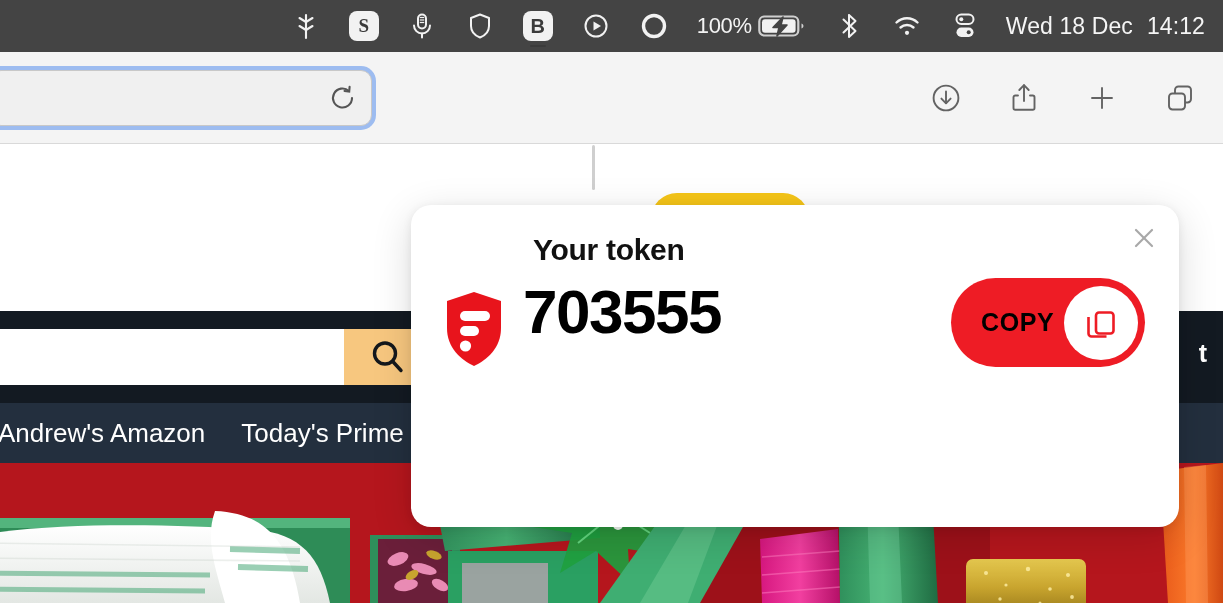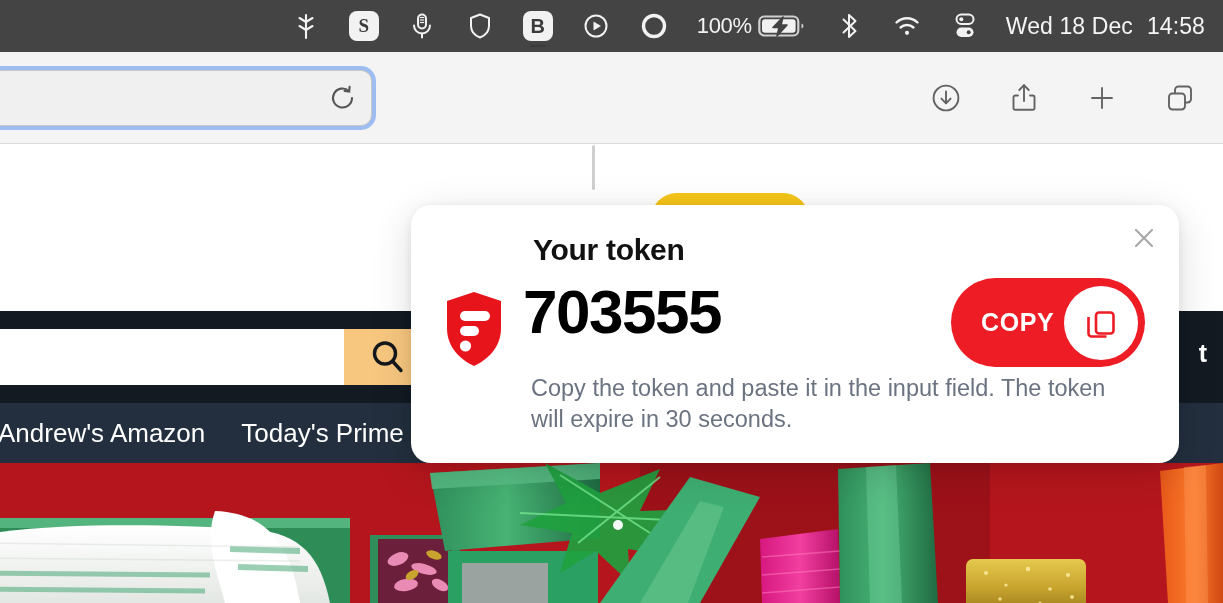--- a/index.html
+++ b/index.html
@@ -118,21 +118,21 @@
     border-left: 8px solid transparent; border-right: 8px solid transparent;
     border-top: 9px solid #c7cdd4; margin-top: 4px;
   }
   .hero {
     position: absolute; top: 318px; left: 0; width: 1223px; height: 140px;
     overflow: hidden;
   }
 
   
   .modal {
-    position: absolute; left: 411px; top: 205px; width: 768px; height: 258px;
+    position: absolute; left: 411px; top: 205px; width: 768px; height: 322px;
     background: #ffffff; border-radius: 20px;
     box-shadow: 0 10px 40px rgba(0,0,0,0.14), 0 2px 10px rgba(0,0,0,0.08);
   }
   .modal-close {
     position: absolute; right: 20px; top: 18px; width: 30px; height: 30px; cursor: pointer;
   }
   .modal-title {
     position: absolute; left: 122px; top: 28px;
     font-size: 30px; font-weight: bold; color: #111111; letter-spacing: -0.3px;
   }
@@ -143,21 +143,21 @@
     letter-spacing: -1.5px; line-height: 1;
   }
   .copy-btn {
     position: absolute; right: 34px; top: 73px;
     width: 194px; height: 89px; background: #ee1c25;
     border-radius: 46px; border: none;
     display: flex; align-items: center; cursor: pointer;
     padding: 0 7px 0 30px;
   }
   .copy-label {
-    color: #ffffff; font-size: 25px; font-weight: bold; letter-spacing: 0.6px;
+    color: #000000; font-size: 25px; font-weight: bold; letter-spacing: 0.6px;
     flex: 1; text-align: left;
   }
   .copy-circle {
     width: 74px; height: 74px; border-radius: 50%; background: #ffffff;
     display: flex; align-items: center; justify-content: center; flex: none;
   }
   .modal-desc {
     position: absolute; left: 120px; top: 168px; width: 600px;
     font-size: 23.5px; color: #6b7280; line-height: 1.32;
   }
@@ -255,21 +255,21 @@
     <div class="mb-item">
       <svg class="mb-icon" viewBox="0 0 30 30" fill="none">
         <rect x="6.5" y="3.5" width="17" height="9.5" rx="4.75" stroke="#f2f2f2" stroke-width="2"></rect>
         <circle cx="11.3" cy="8.25" r="2" fill="#f2f2f2"></circle>
         <rect x="6.5" y="16.5" width="17" height="9.5" rx="4.75" fill="#f2f2f2"></rect>
         <circle cx="18.7" cy="21.25" r="2" fill="#444444"></circle>
       </svg>
     </div>
 
     <div class="clock">
-      <span>Wed 18 Dec</span><span class="t">14:58</span>
+      <span>Wed 18 Dec</span><span class="t">14:12</span>
     </div>
   </div>
 
   <div class="toolbar">
 
     <div class="urlbar">
       <div class="reload-btn">
         <svg viewBox="0 0 28 28" fill="none" stroke="#555555" stroke-width="2.1" stroke-linecap="round">
           <path d="M23 14 a9.5 9.5 0 1 1 -3.1 -7"></path>
           <path d="M20.6 2.8 L20.2 7.6 L15.5 7"></path>
@@ -479,16 +479,15 @@
     <button class="copy-btn">
       <span class="copy-label">COPY</span>
       <span class="copy-circle">
         <svg width="40" height="40" viewBox="0 0 40 40" fill="none" stroke="#ee1c25" stroke-width="2.6" stroke-linejoin="round">
           <rect x="15" y="9.5" width="17.5" height="21" rx="3"></rect>
           <path d="M25.5 33.5 H10.5 a3 3 0 0 1 -3 -3 V14"></path>
         </svg>
       </span>
     </button>
 
-    <div class="modal-desc">Copy the token and paste it in the input field. The token will expire in 30 seconds.</div>
   </div>
 
 </div>
 
 </body></html>

